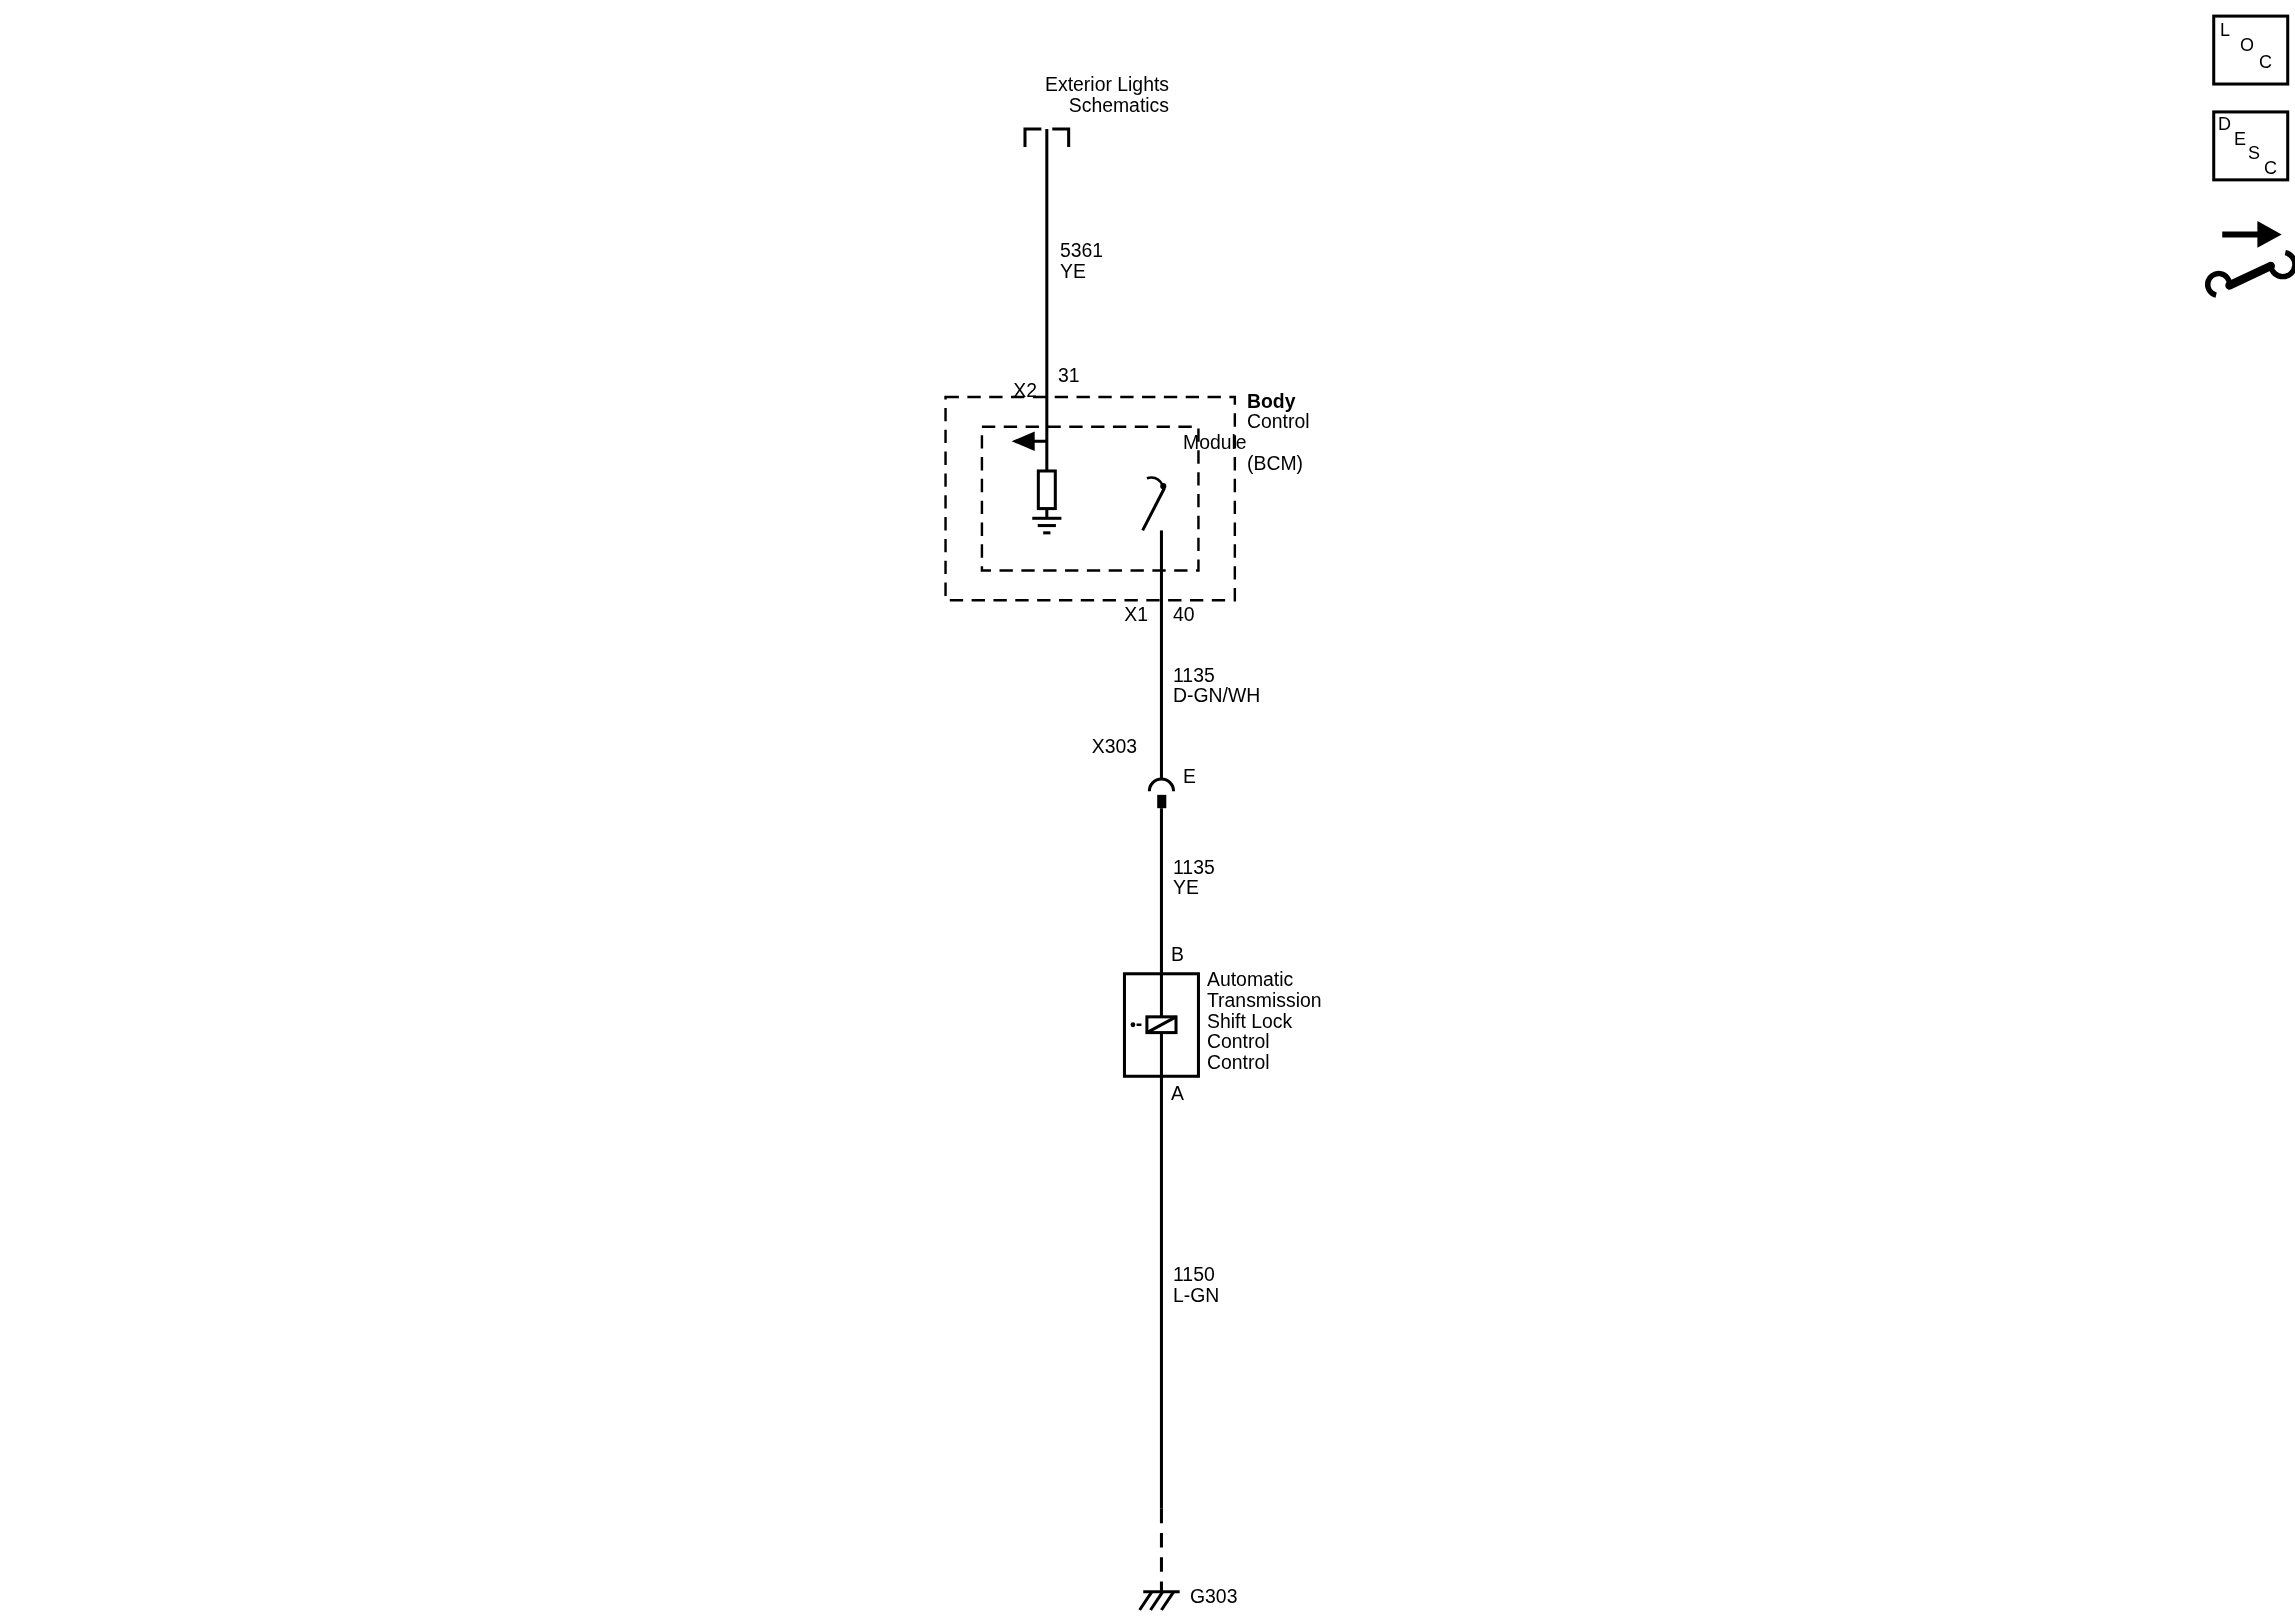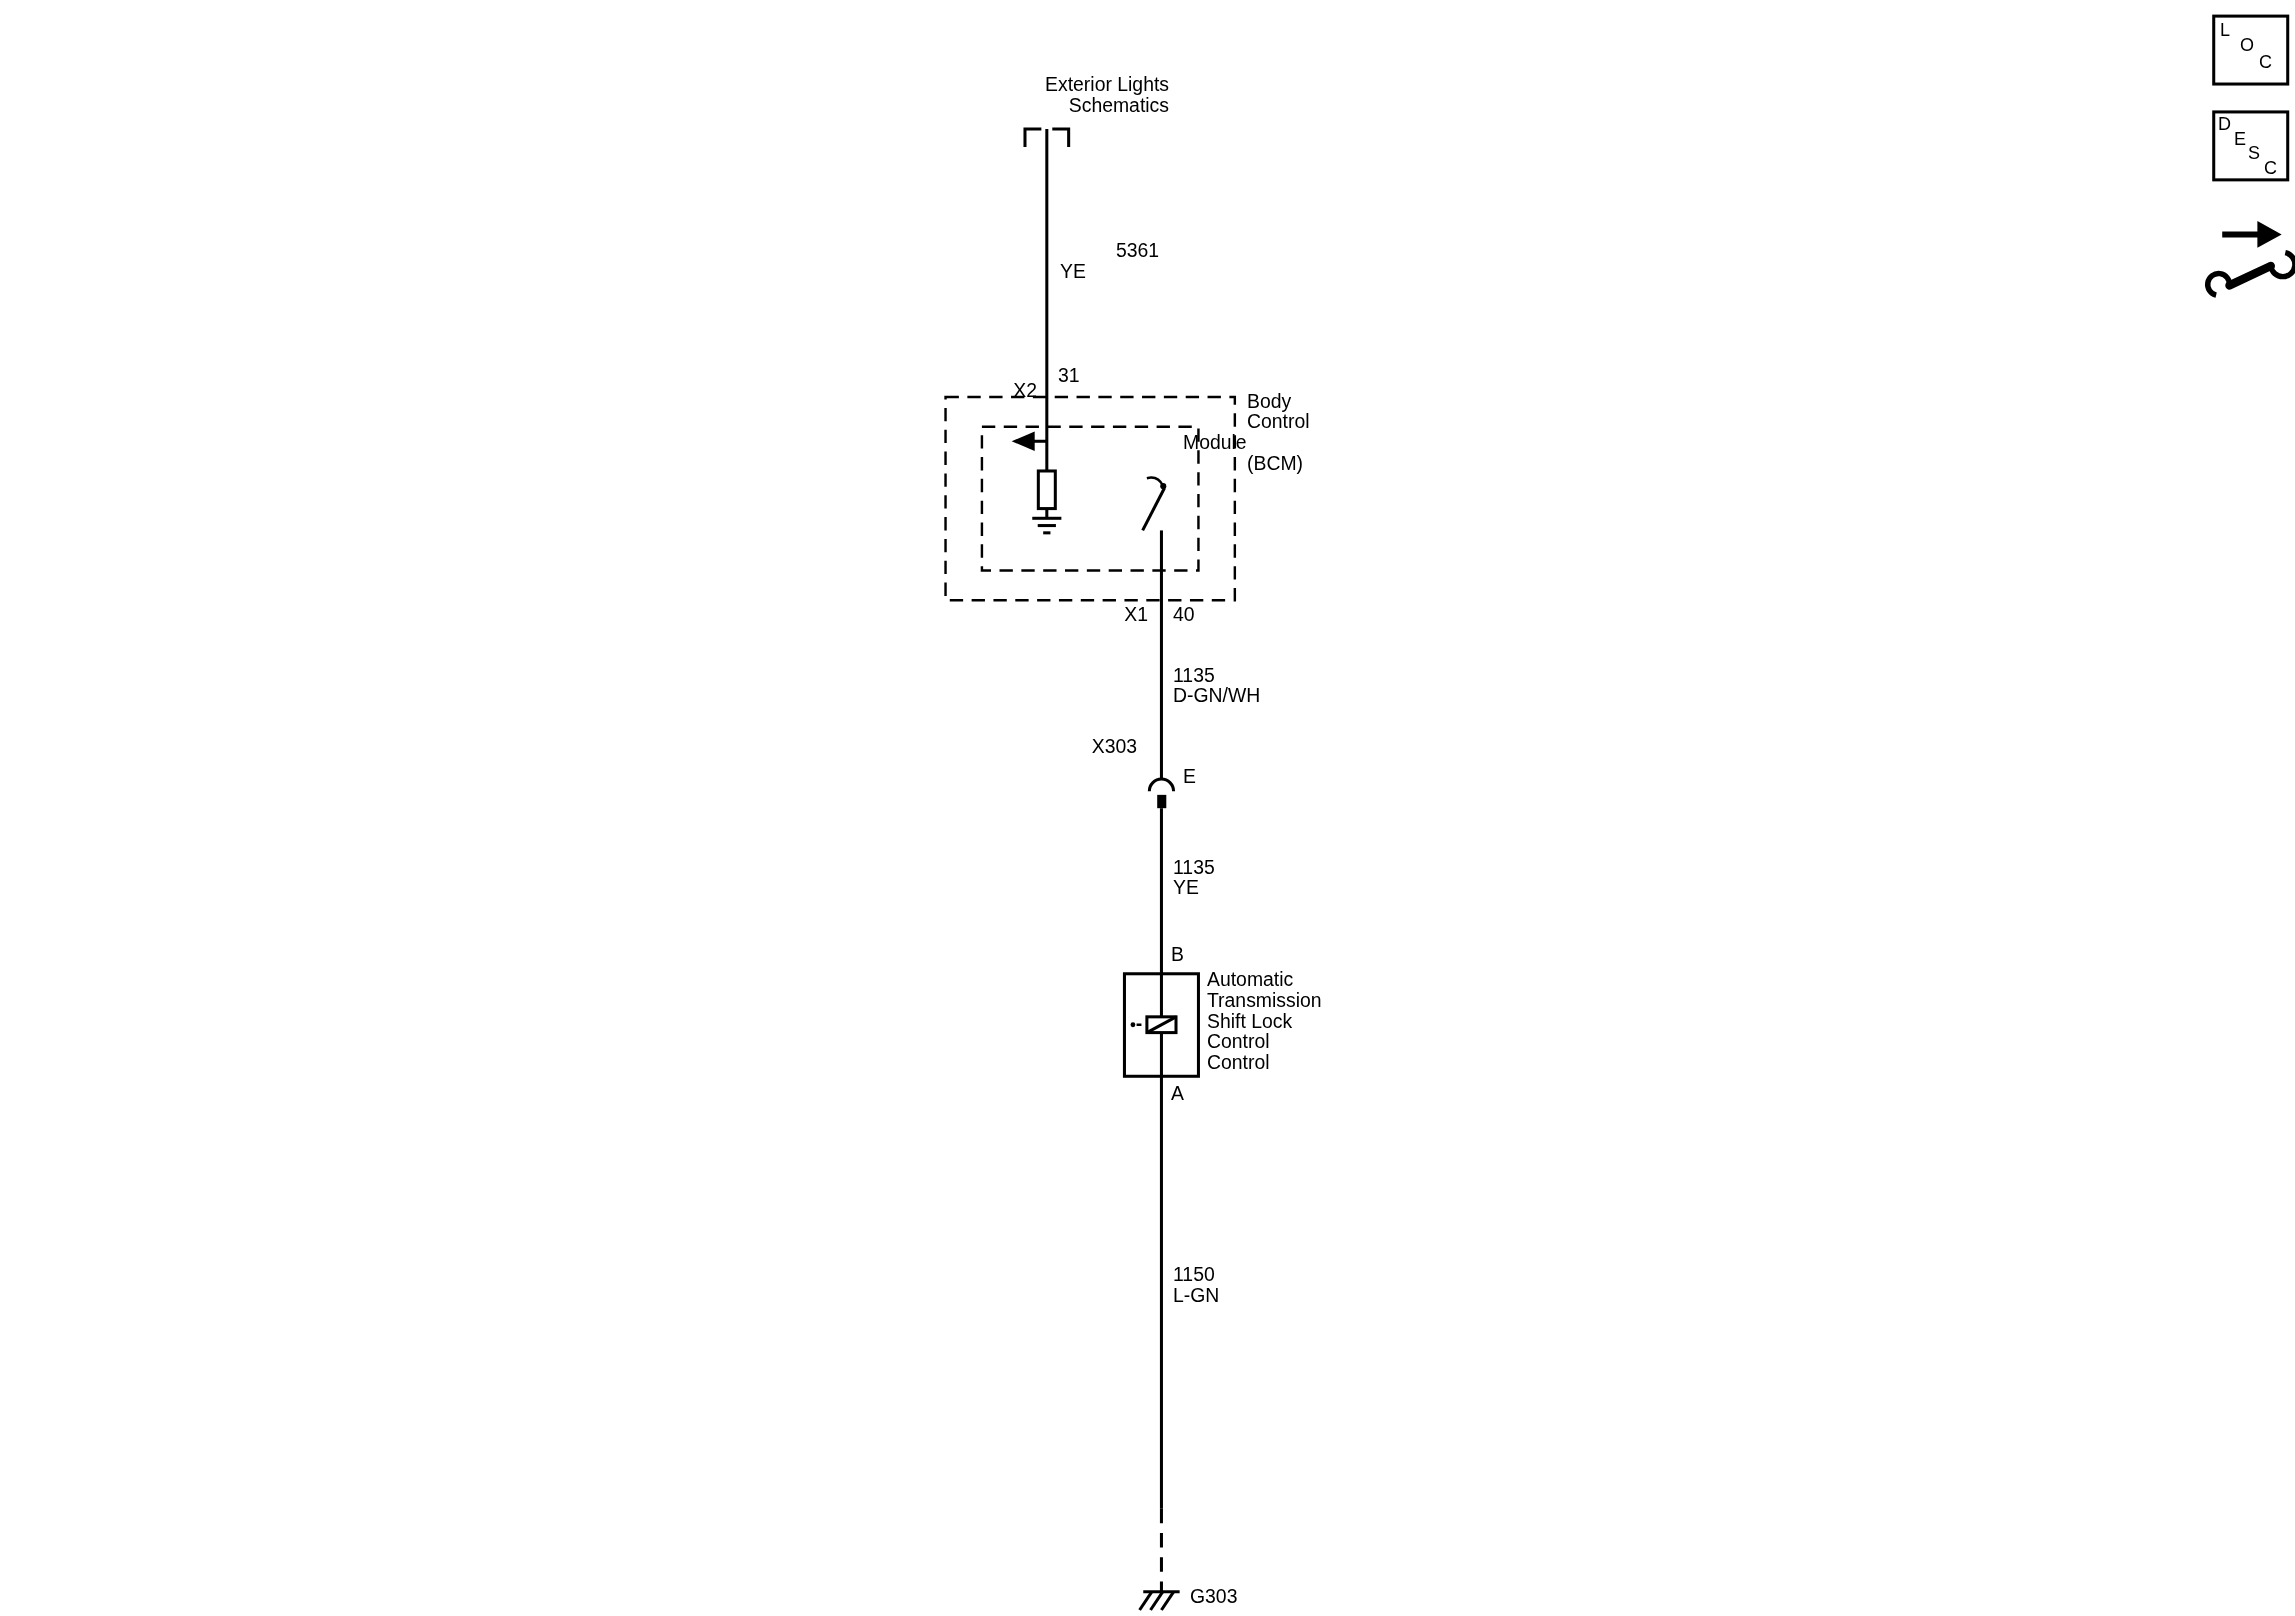--- a/index.html
+++ b/index.html
@@ -80,27 +80,27 @@
       <polygon points="3722,364 3762,386 3722,408" fill="#000" stroke="none"></polygon>
       <path d="M3676,470 L3744,438" stroke-width="14" stroke-linecap="round"></path>
       <path d="M3744,438 a20,20 0 1 0 24,-22" stroke-width="9"></path>
       <path d="M3676,470 a18,18 0 1 0 -22,16" stroke-width="9"></path>
     </g>
   </svg>
 
   <div class="label c" style="left:926px;top:74px;width:243px;">Exterior Lights</div>
   <div class="label c" style="left:926px;top:95px;width:243px;">Schematics</div>
 
-  <div class="label" style="left:1116px;top:240px;">5361</div>
+  <div class="label" style="left:1060px;top:240px;">5361</div>
   <div class="label" style="left:1060px;top:261px;">YE</div>
 
   <div class="label r" style="left:928px;top:380px;width:109px;">X2</div>
   <div class="label" style="left:1058px;top:365px;">31</div>
 
-  <div class="label" style="left:1247px;top:391px;">Body</div>
+  <div class="label" style="left:1247px;top:391px;font-weight:bold;">Body</div>
   <div class="label" style="left:1247px;top:411px;">Control</div>
   <div class="label" style="left:1183px;top:432px;">Module</div>
   <div class="label" style="left:1247px;top:453px;">(BCM)</div>
 
   <div class="label r" style="left:1039px;top:604px;width:109px;">X1</div>
   <div class="label" style="left:1173px;top:604px;">40</div>
 
   <div class="label" style="left:1173px;top:665px;">1135</div>
   <div class="label" style="left:1173px;top:685px;">D-GN/WH</div>
 

